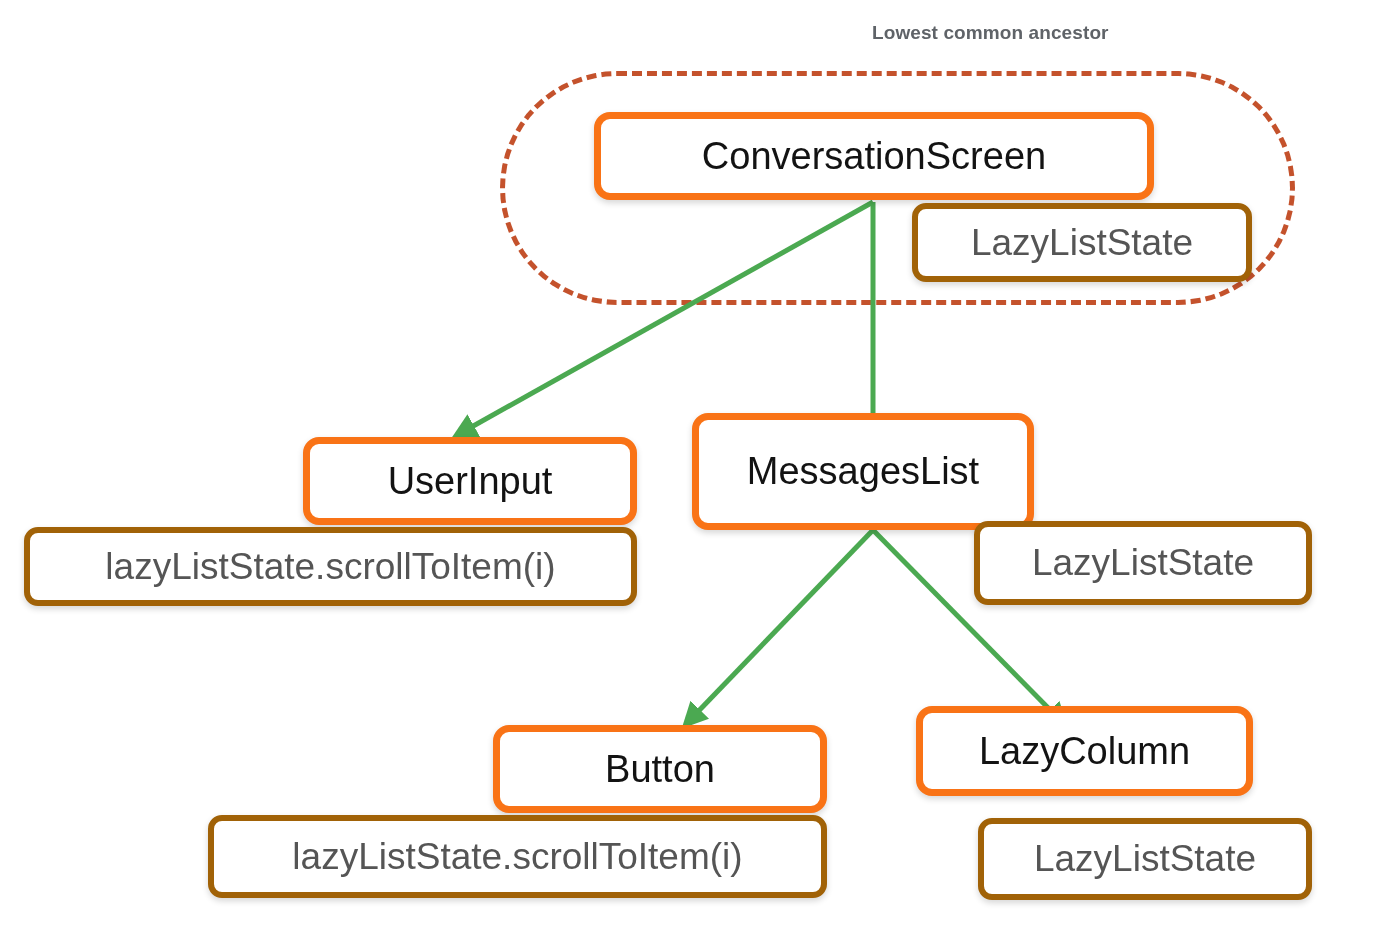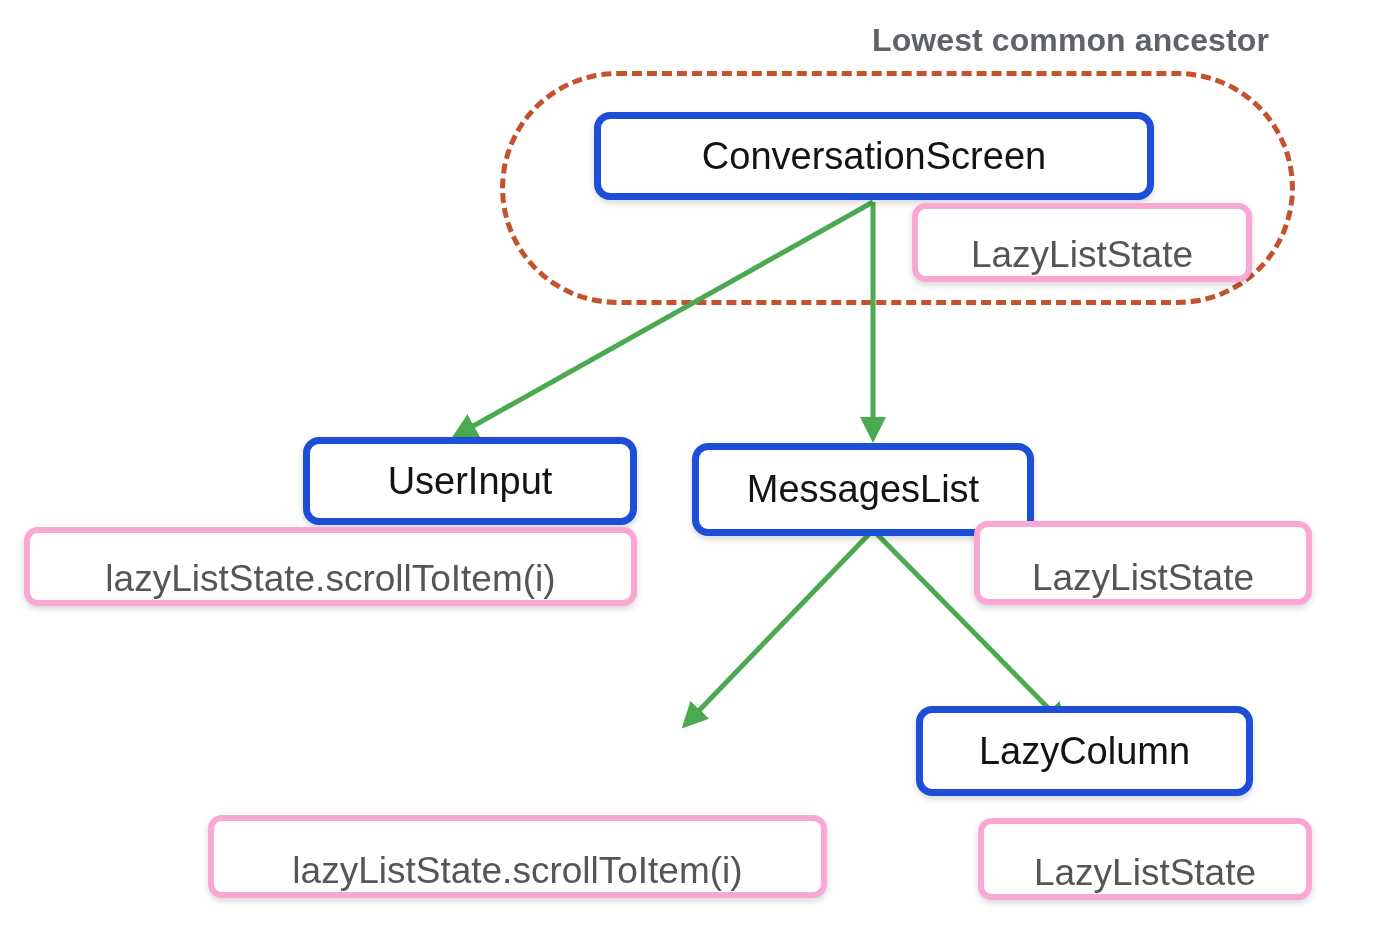--- a/index.html
+++ b/index.html
@@ -13,21 +13,21 @@
     height: 942px;
     background: #ffffff;
     font-family: "Liberation Sans", sans-serif;
     overflow: hidden;
   }
   
   .lca-label {
     position: absolute;
     left: 872px;
     top: 22px;
-    font-size: 32px;
+    font-size: 19px;
     font-weight: bold;
     color: #5f6368;
     letter-spacing: 0.1px;
     white-space: nowrap;
   }
   
   .dashed-region {
     position: absolute;
     left: 500px;
     top: 71px;
@@ -51,33 +51,32 @@
   .node {
     position: absolute;
     box-sizing: border-box;
     background: #ffffff;
     display: flex;
     align-items: center;
     justify-content: center;
     white-space: nowrap;
   }
   .node-component {
-    border: 7px solid #1d4ed8;
+    border: 7px solid #f97316;
     border-radius: 16px;
     color: #131313;
     font-size: 38px;
     box-shadow: 0 3px 6px rgba(0,0,0,0.16);
   }
   .node-state {
-    border: 6px solid #f9a8d4;
+    border: 6px solid #a16207;
     border-radius: 14px;
     color: #555555;
     font-size: 37px;
     box-shadow: 0 3px 6px rgba(0,0,0,0.16);
-    align-items: flex-end;
   }
   .lbl { display: block; }
 </style>
 </head>
 <body>
 
 <div id="stage">
 
   <div class="lca-label">Lowest common ancestor</div>
 
@@ -108,28 +107,31 @@
   </div>
 
   <div class="node node-component" style="left:303px; top:437px; width:334px; height:88px;border-radius:16px;">
     <span class="lbl">UserInput</span>
   </div>
 
   <div class="node node-state" style="left:24px; top:527px; width:613px; height:79px;">
     <span class="lbl">lazyListState.scrollToItem(i)</span>
   </div>
 
-  <div class="node node-component" style="left:692px; top:443px; width:342px; height:93px;border-radius:16px;">
+  <div class="node node-component" style="left:692px; top:413px; width:342px; height:117px;border-radius:16px;">
     <span class="lbl">MessagesList</span>
   </div>
 
   <div class="node node-state" style="left:974px; top:521px; width:338px; height:84px;">
     <span class="lbl">LazyListState</span>
   </div>
 
+  <div class="node node-component" style="left:493px; top:725px; width:334px; height:88px;">
+    <span class="lbl">Button</span>
+  </div>
 
   <div class="node node-state" style="left:208px; top:815px; width:619px; height:83px;">
     <span class="lbl">lazyListState.scrollToItem(i)</span>
   </div>
 
   <div class="node node-component" style="left:916px; top:706px; width:337px; height:90px;">
     <span class="lbl">LazyColumn</span>
   </div>
 
   <div class="node node-state" style="left:978px; top:818px; width:334px; height:82px;">

